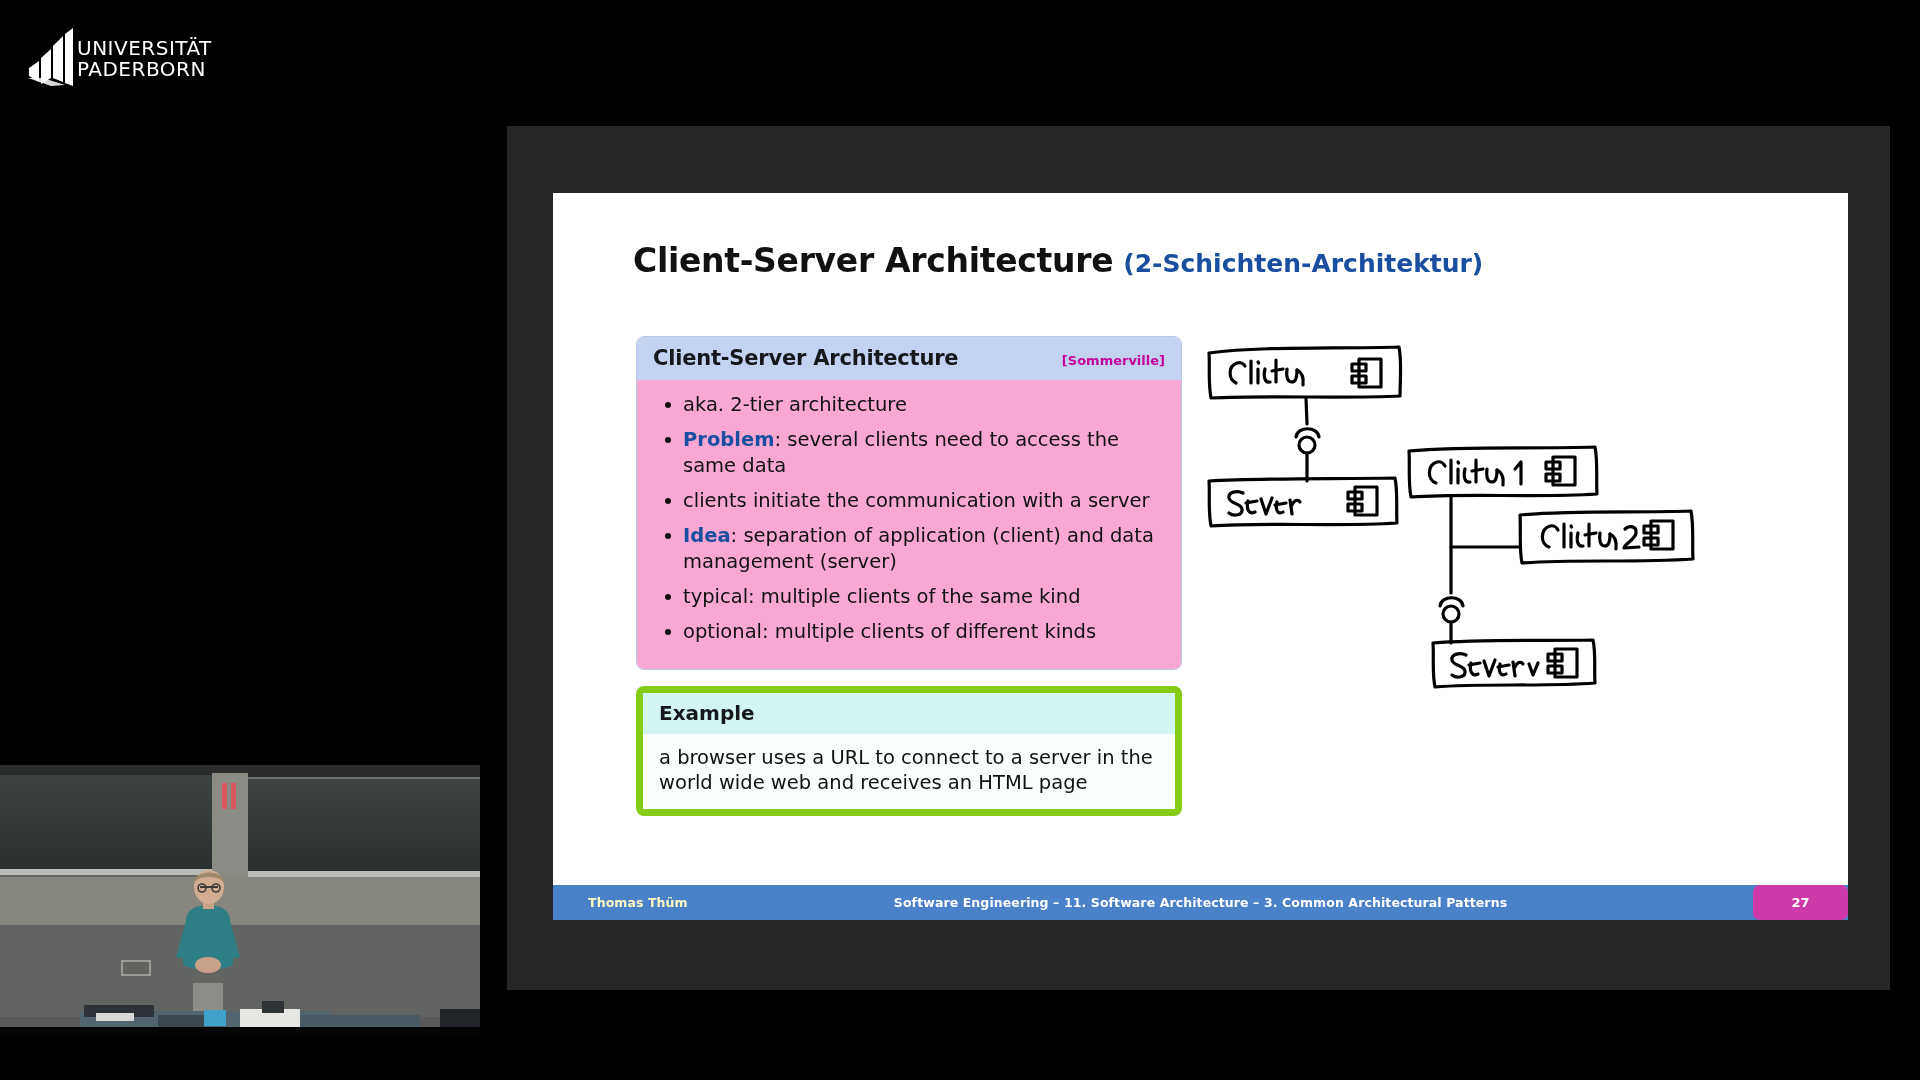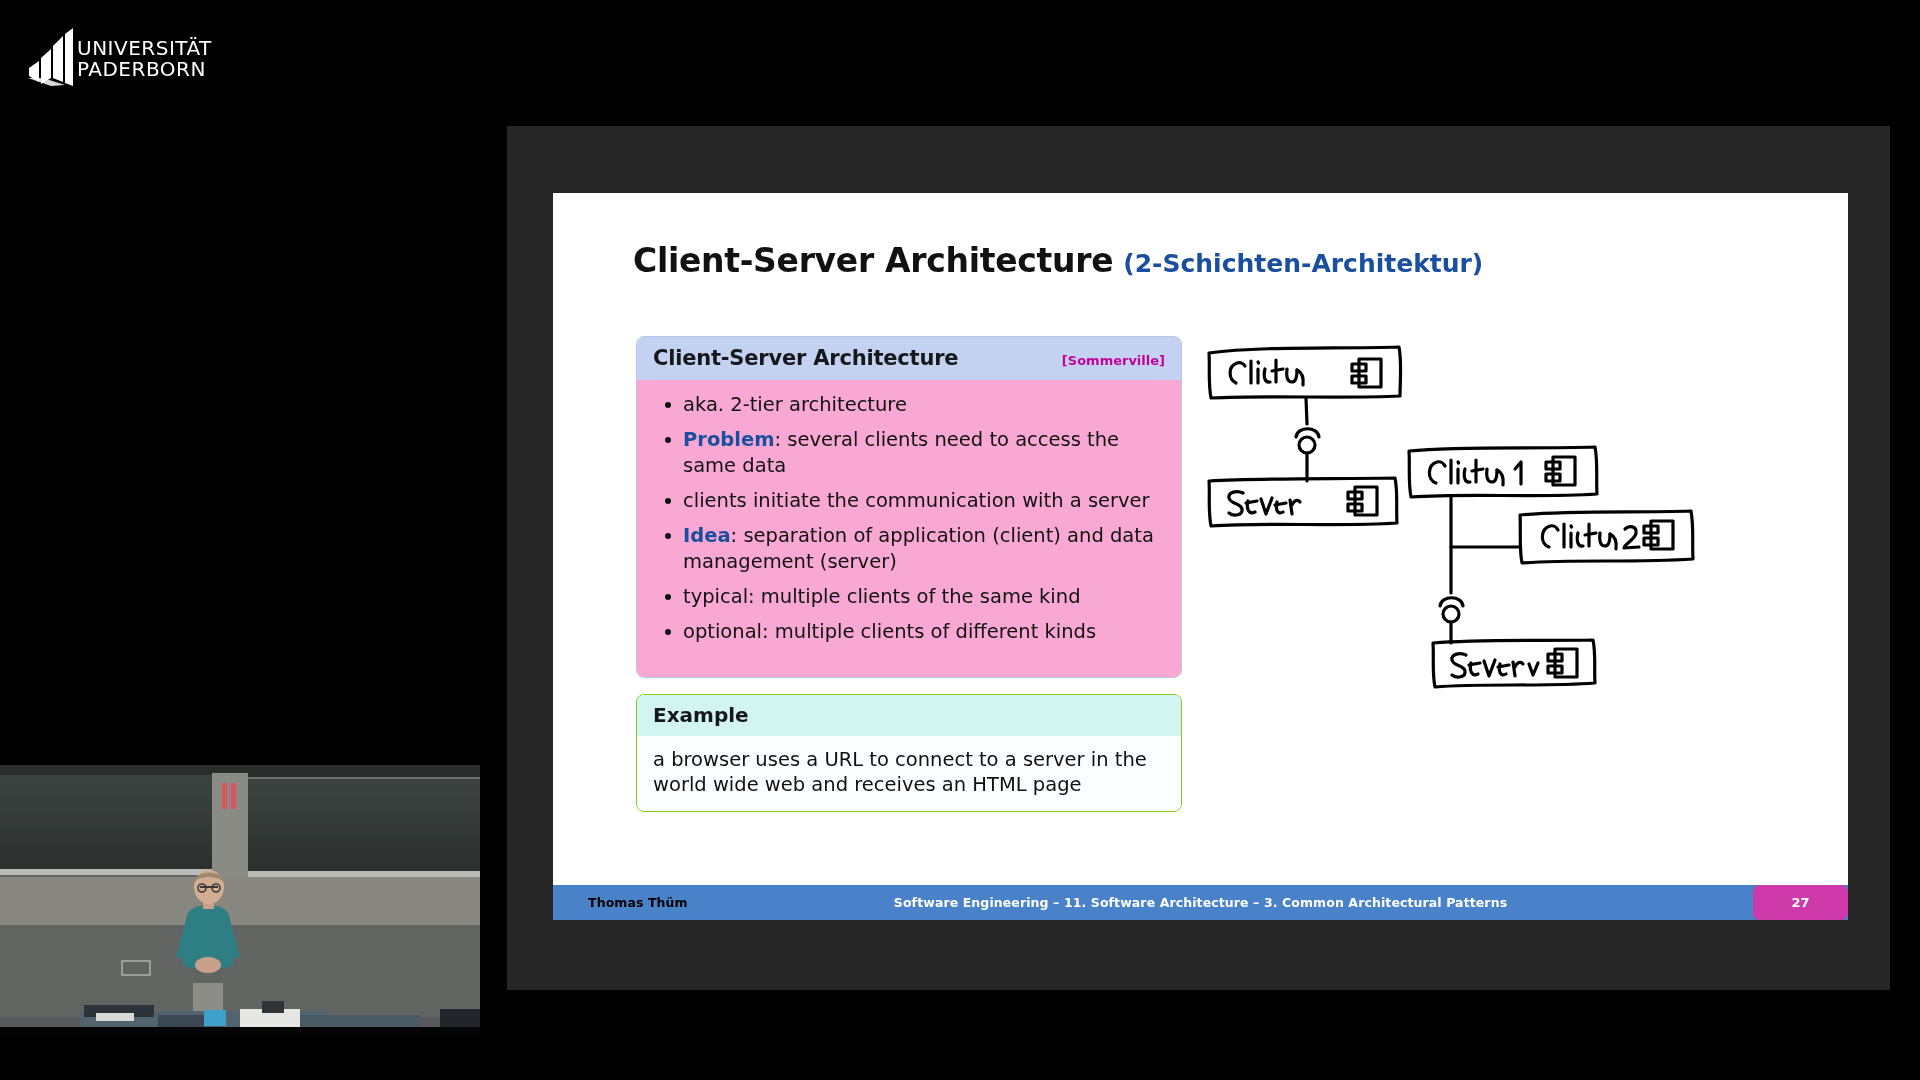--- a/index.html
+++ b/index.html
@@ -62,30 +62,30 @@
   ul.bullets { list-style: none; }
   ul.bullets li {
     position: relative;
     padding-left: 30px;
     font-size: 19.5px;
     line-height: 1.30;
     color: #111;
     margin-bottom: 10px;
     font-family: "DejaVu Sans", sans-serif;
   }
-  ul.bullets li:last-child { margin-bottom: 18px; }
+  ul.bullets li:last-child { margin-bottom: 10px; }
   ul.bullets li::before {
     content: "";
     position: absolute; left: 12px; top: 10px;
     width: 6px; height: 6px; border-radius: 50%;
     background: #111;
   }
   .kw { color: #1a4fa0; font-weight: bold; text-align: center; }
 
-  .block-ex { margin-top: 16px; border: 1px solid #84cc16; border-radius: 8px; }
+  .block-ex { margin-top: 16px; border: 7px solid #84cc16; border-radius: 8px; }
   .block-ex .bhead { background: #d3f5f2; padding: 8px 16px 9px 16px; }
   .block-ex .bhead .btitle { font-size: 20px; font-weight: bold; color: #16181c; }
   .block-ex .bbody {
     background: #fbfefe; padding: 11px 16px 14px 16px;
     font-size: 19.5px; line-height: 1.30; color: #111;
   }
 
   
   .diagrams { position: absolute; left: 650px; top: 120px; width: 600px; height: 470px; }
   .diagrams svg { display: block; }
@@ -95,21 +95,21 @@
 
   
   .footer {
     position: absolute; left: 0; bottom: 0;
     width: 1295px; height: 35px;
     background: #4a82ca;
     display: flex; align-items: center;
   }
   .footer .f-author {
     position: absolute; left: 35px;
-    font-size: 12.5px; font-weight: bold; color: #000000; letter-spacing: .1px;
+    font-size: 12.5px; font-weight: bold; color: #fef9c3; letter-spacing: .1px;
   }
   .footer .f-center {
     position: absolute; left: 0; right: 0; text-align: center;
     font-size: 12.5px; font-weight: bold; color: #fff; letter-spacing: .1px;
   }
   .footer .f-page {
     position: absolute; right: 0; top: 0;
     width: 95px; height: 35px;
     background: #cf3aaa;
     display: flex; align-items: center; justify-content: center;

